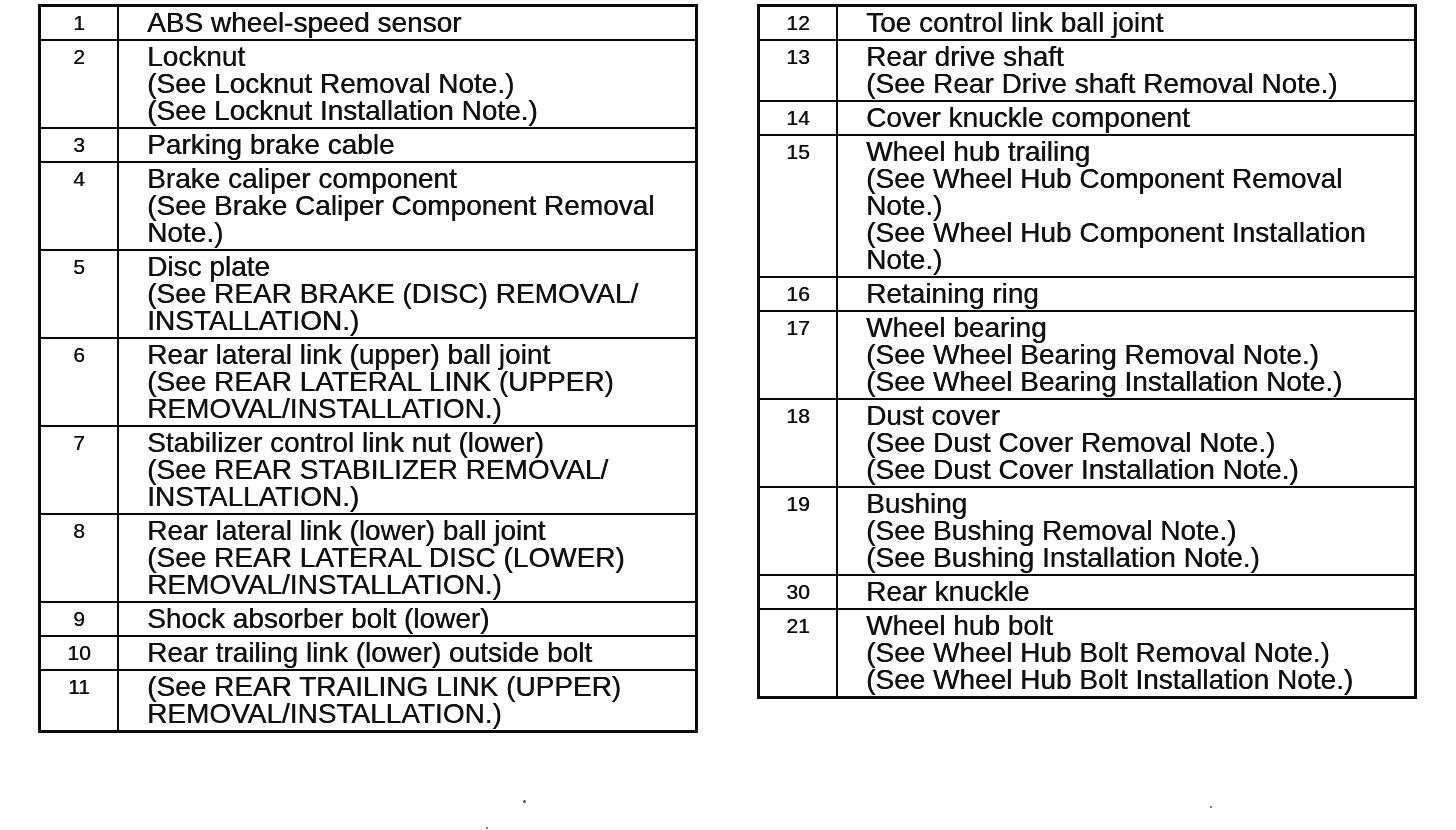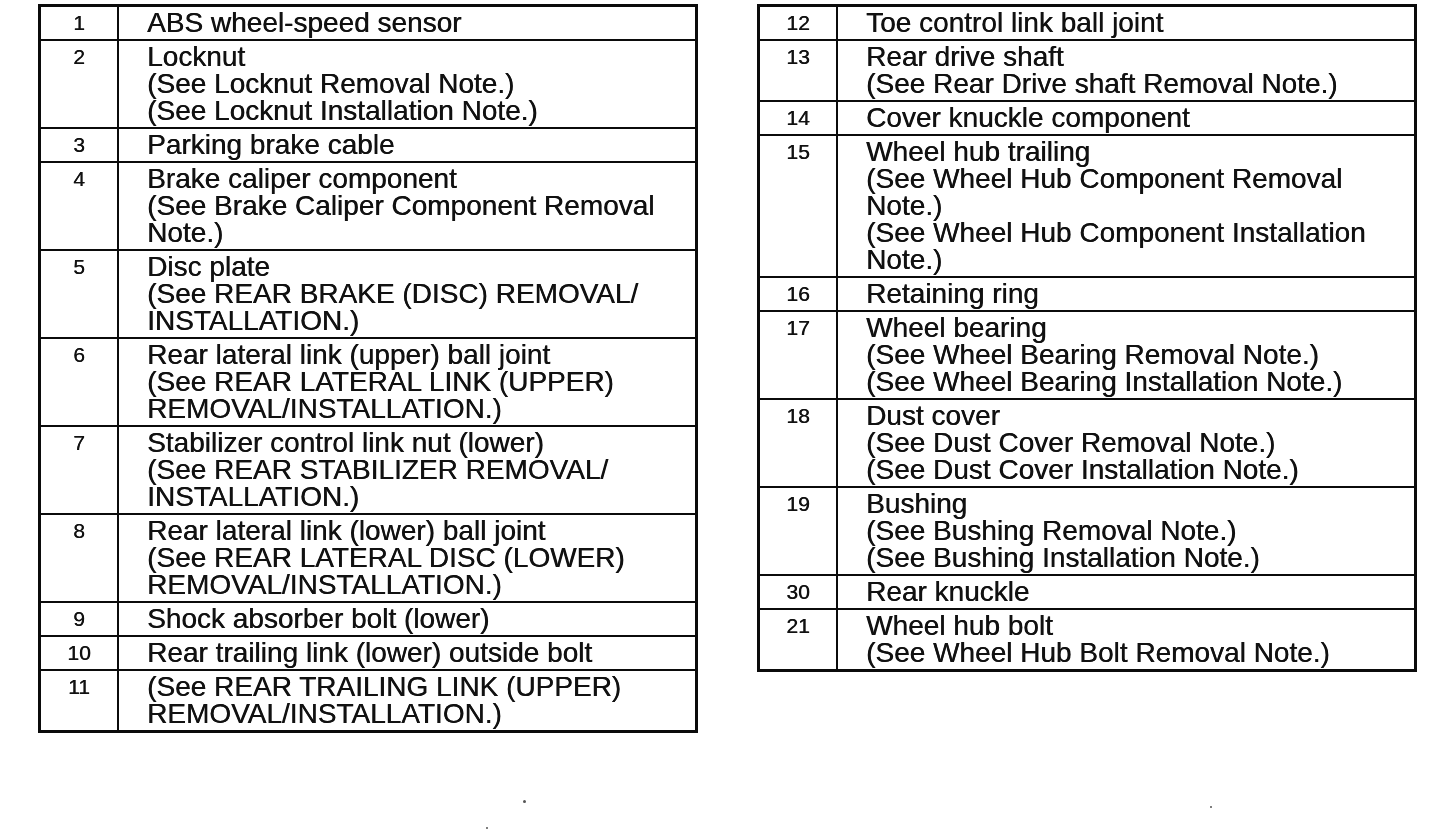--- a/index.html
+++ b/index.html
@@ -215,19 +215,20 @@
       <div class="num-cell">30</div>
       <div class="desc-cell">
         <div class="desc-line">Rear knuckle</div>
       </div>
     </div>
     <div class="row">
       <div class="num-cell">21</div>
       <div class="desc-cell">
         <div class="desc-line">Wheel hub bolt</div>
         <div class="desc-line">(See Wheel Hub Bolt Removal Note.)</div>
+        <div class="desc-line">(See Wheel Hub Bolt Installation Note.)</div>
       </div>
     </div>
   </div>
 
 <div class="speck s1"></div>
 <div class="speck s2"></div>
 <div class="speck s3"></div>
 
 </body></html>

